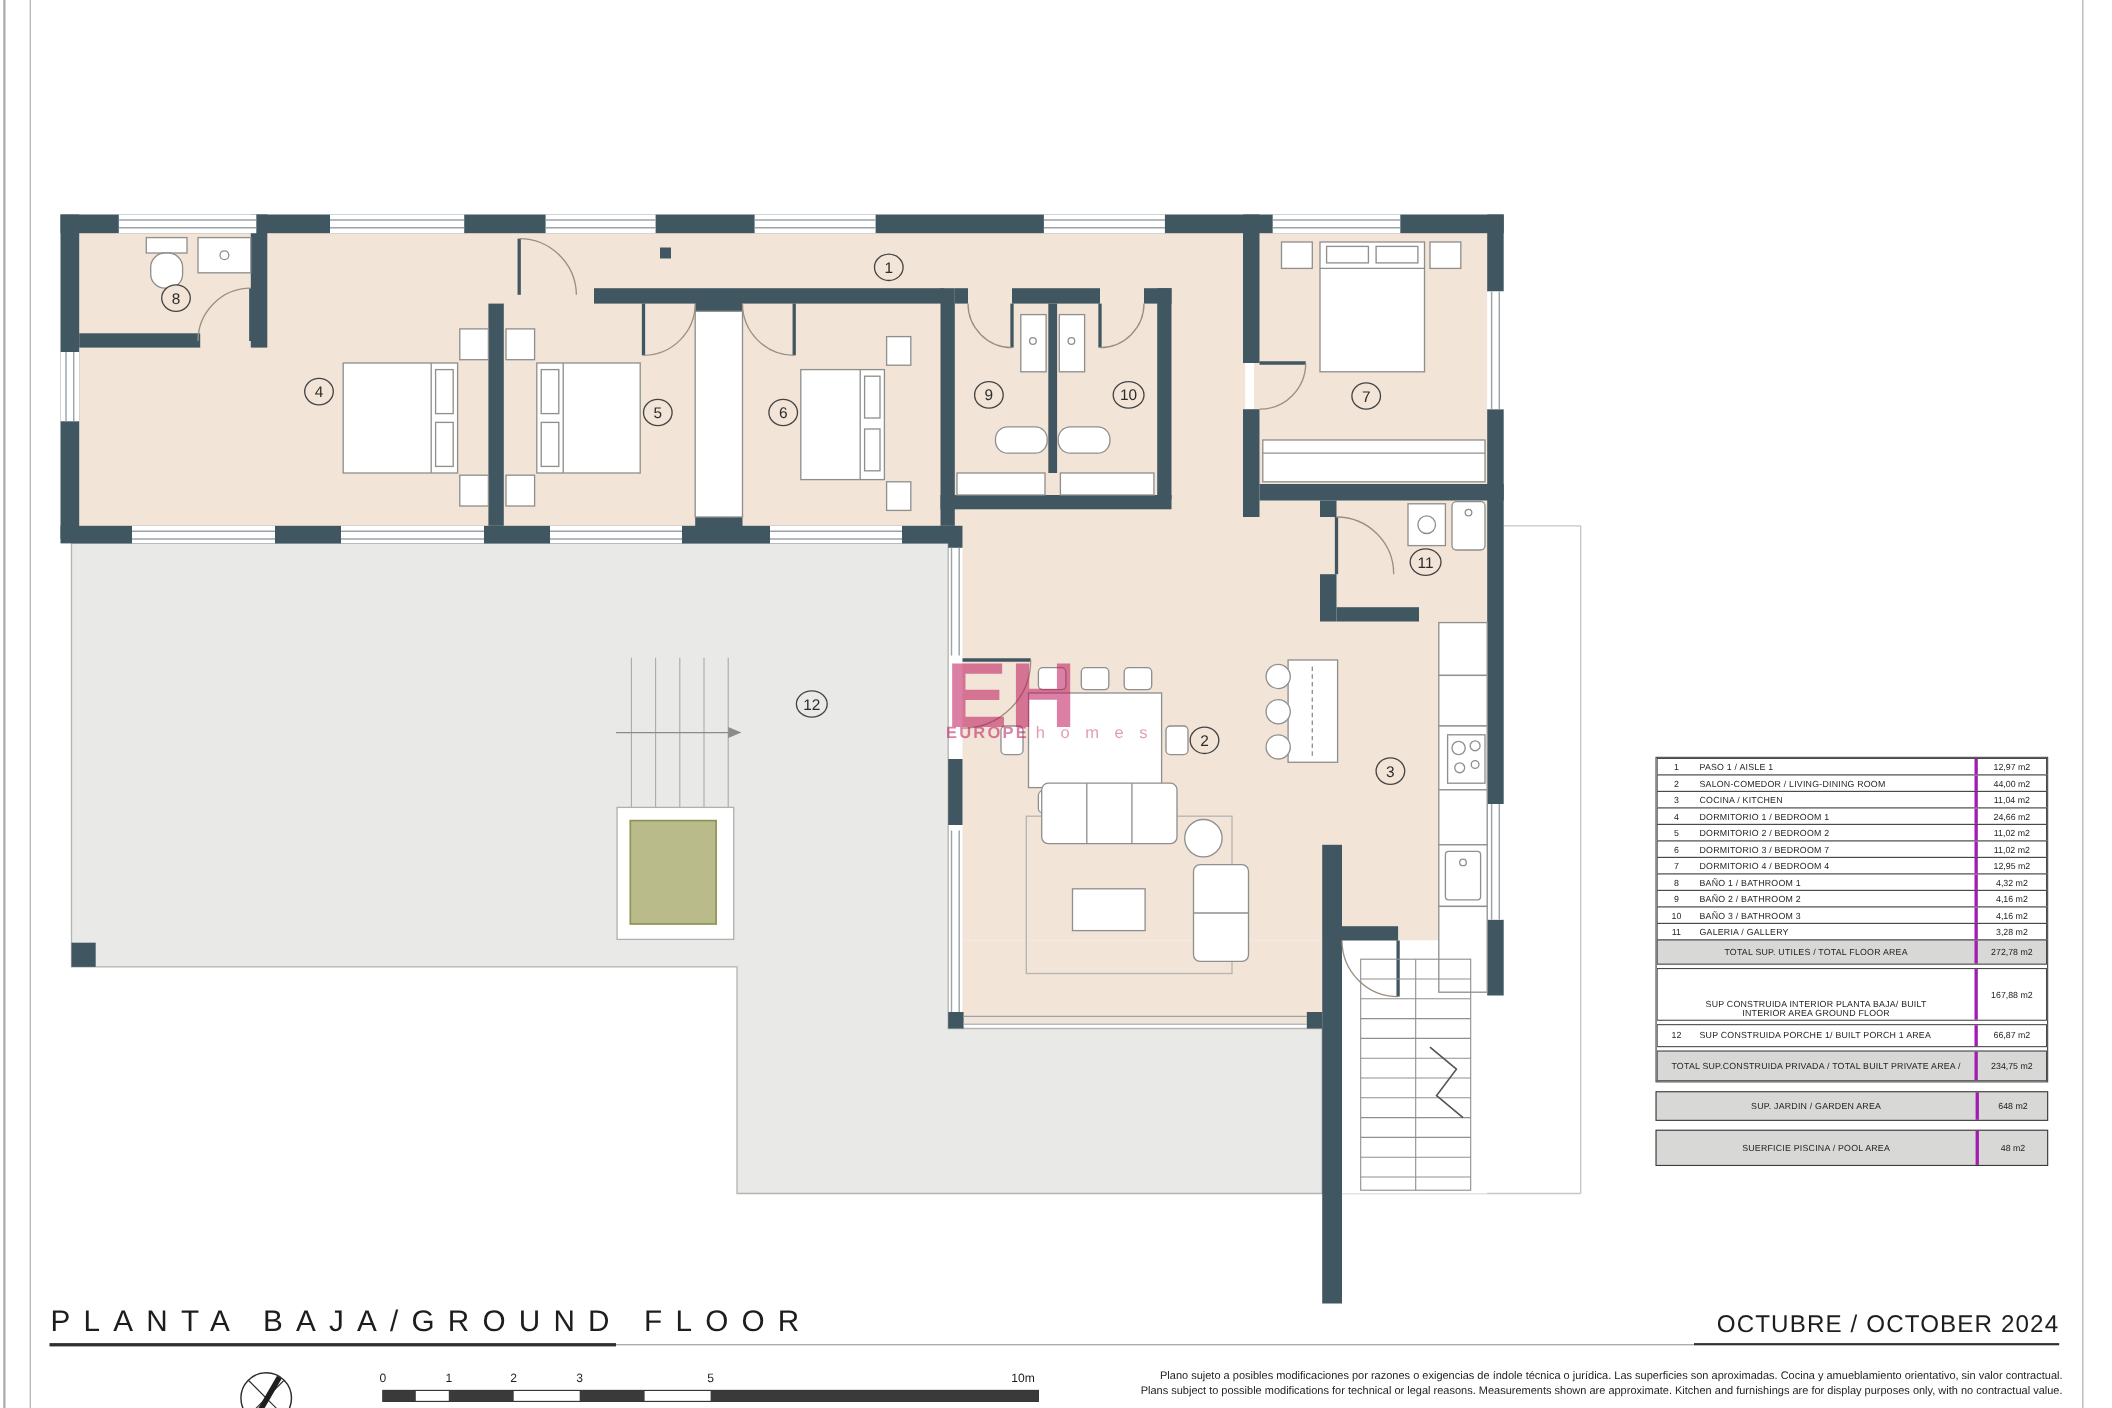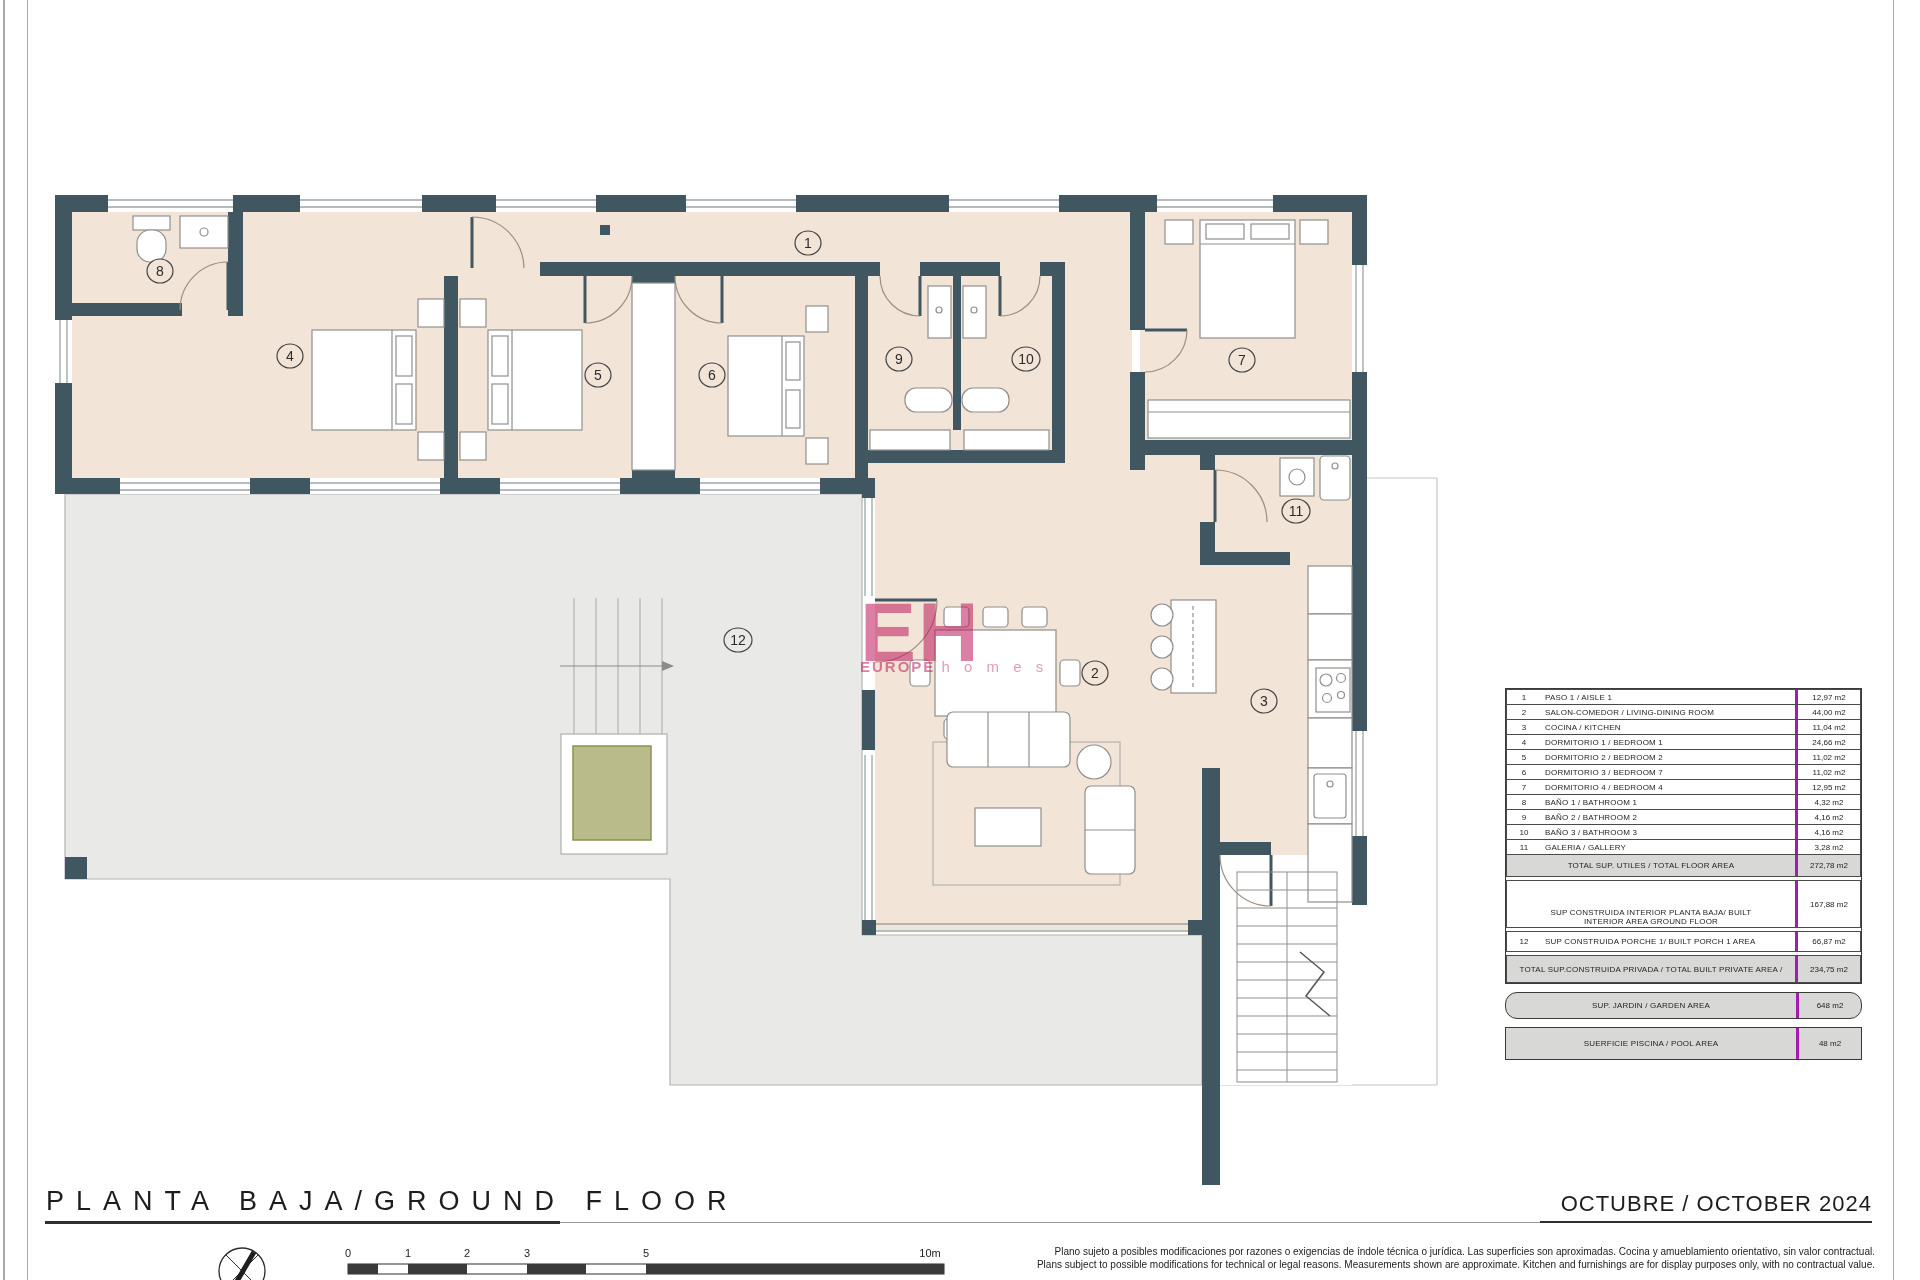--- a/index.html
+++ b/index.html
@@ -25,21 +25,21 @@
   #legend .row.first{margin-top:0;}
   #legend .hdr{height:26px;background:#dcdcda;border:1.5px solid #3a3a3a;display:flex;align-items:center;margin-bottom:3px;}
   #legend .hdr .c-num{width:34px;align-self:stretch;display:flex;align-items:center;justify-content:center;border-right:1px solid #4a4a4a;font-size:9px;}
   #legend .hdr .c-label{flex:1;text-align:center;letter-spacing:.4px;}
   #legend .c-num{width:34px;text-align:center;flex:none;}
   #legend .c-label{flex:1;padding:1px 4px;letter-spacing:.2px;}
   #legend .c-area{width:62px;flex:none;align-self:stretch;display:flex;align-items:center;justify-content:center;border-left:3px solid #a21caf;}
   #legend .row.gray{background:#d8d8d6;}
   #legend .row.center .c-label{text-align:center;}
   #legend .row.h22{min-height:21px;} #legend .row.h27{min-height:26px;}
-  #legend .row.h20{min-height:19px;} #legend .row.h26{min-height:25px;border-radius:12px;} #legend .row.h32{min-height:31px;}
+  #legend .row.h20{min-height:19px;} #legend .row.h26{min-height:25px;} #legend .row.h32{min-height:31px;}
   #legend .gap3{height:4px;} #legend .gap7{height:8px;}
   
   .sb-label{position:absolute;top:1247px;font-size:11px;color:#1d1d1d;transform:translateX(-50%);}
 </style>
 </head>
 <body>
 
 <div id="page">
 
   <div class="frame-line" style="left:3px;width:2px;"></div>

